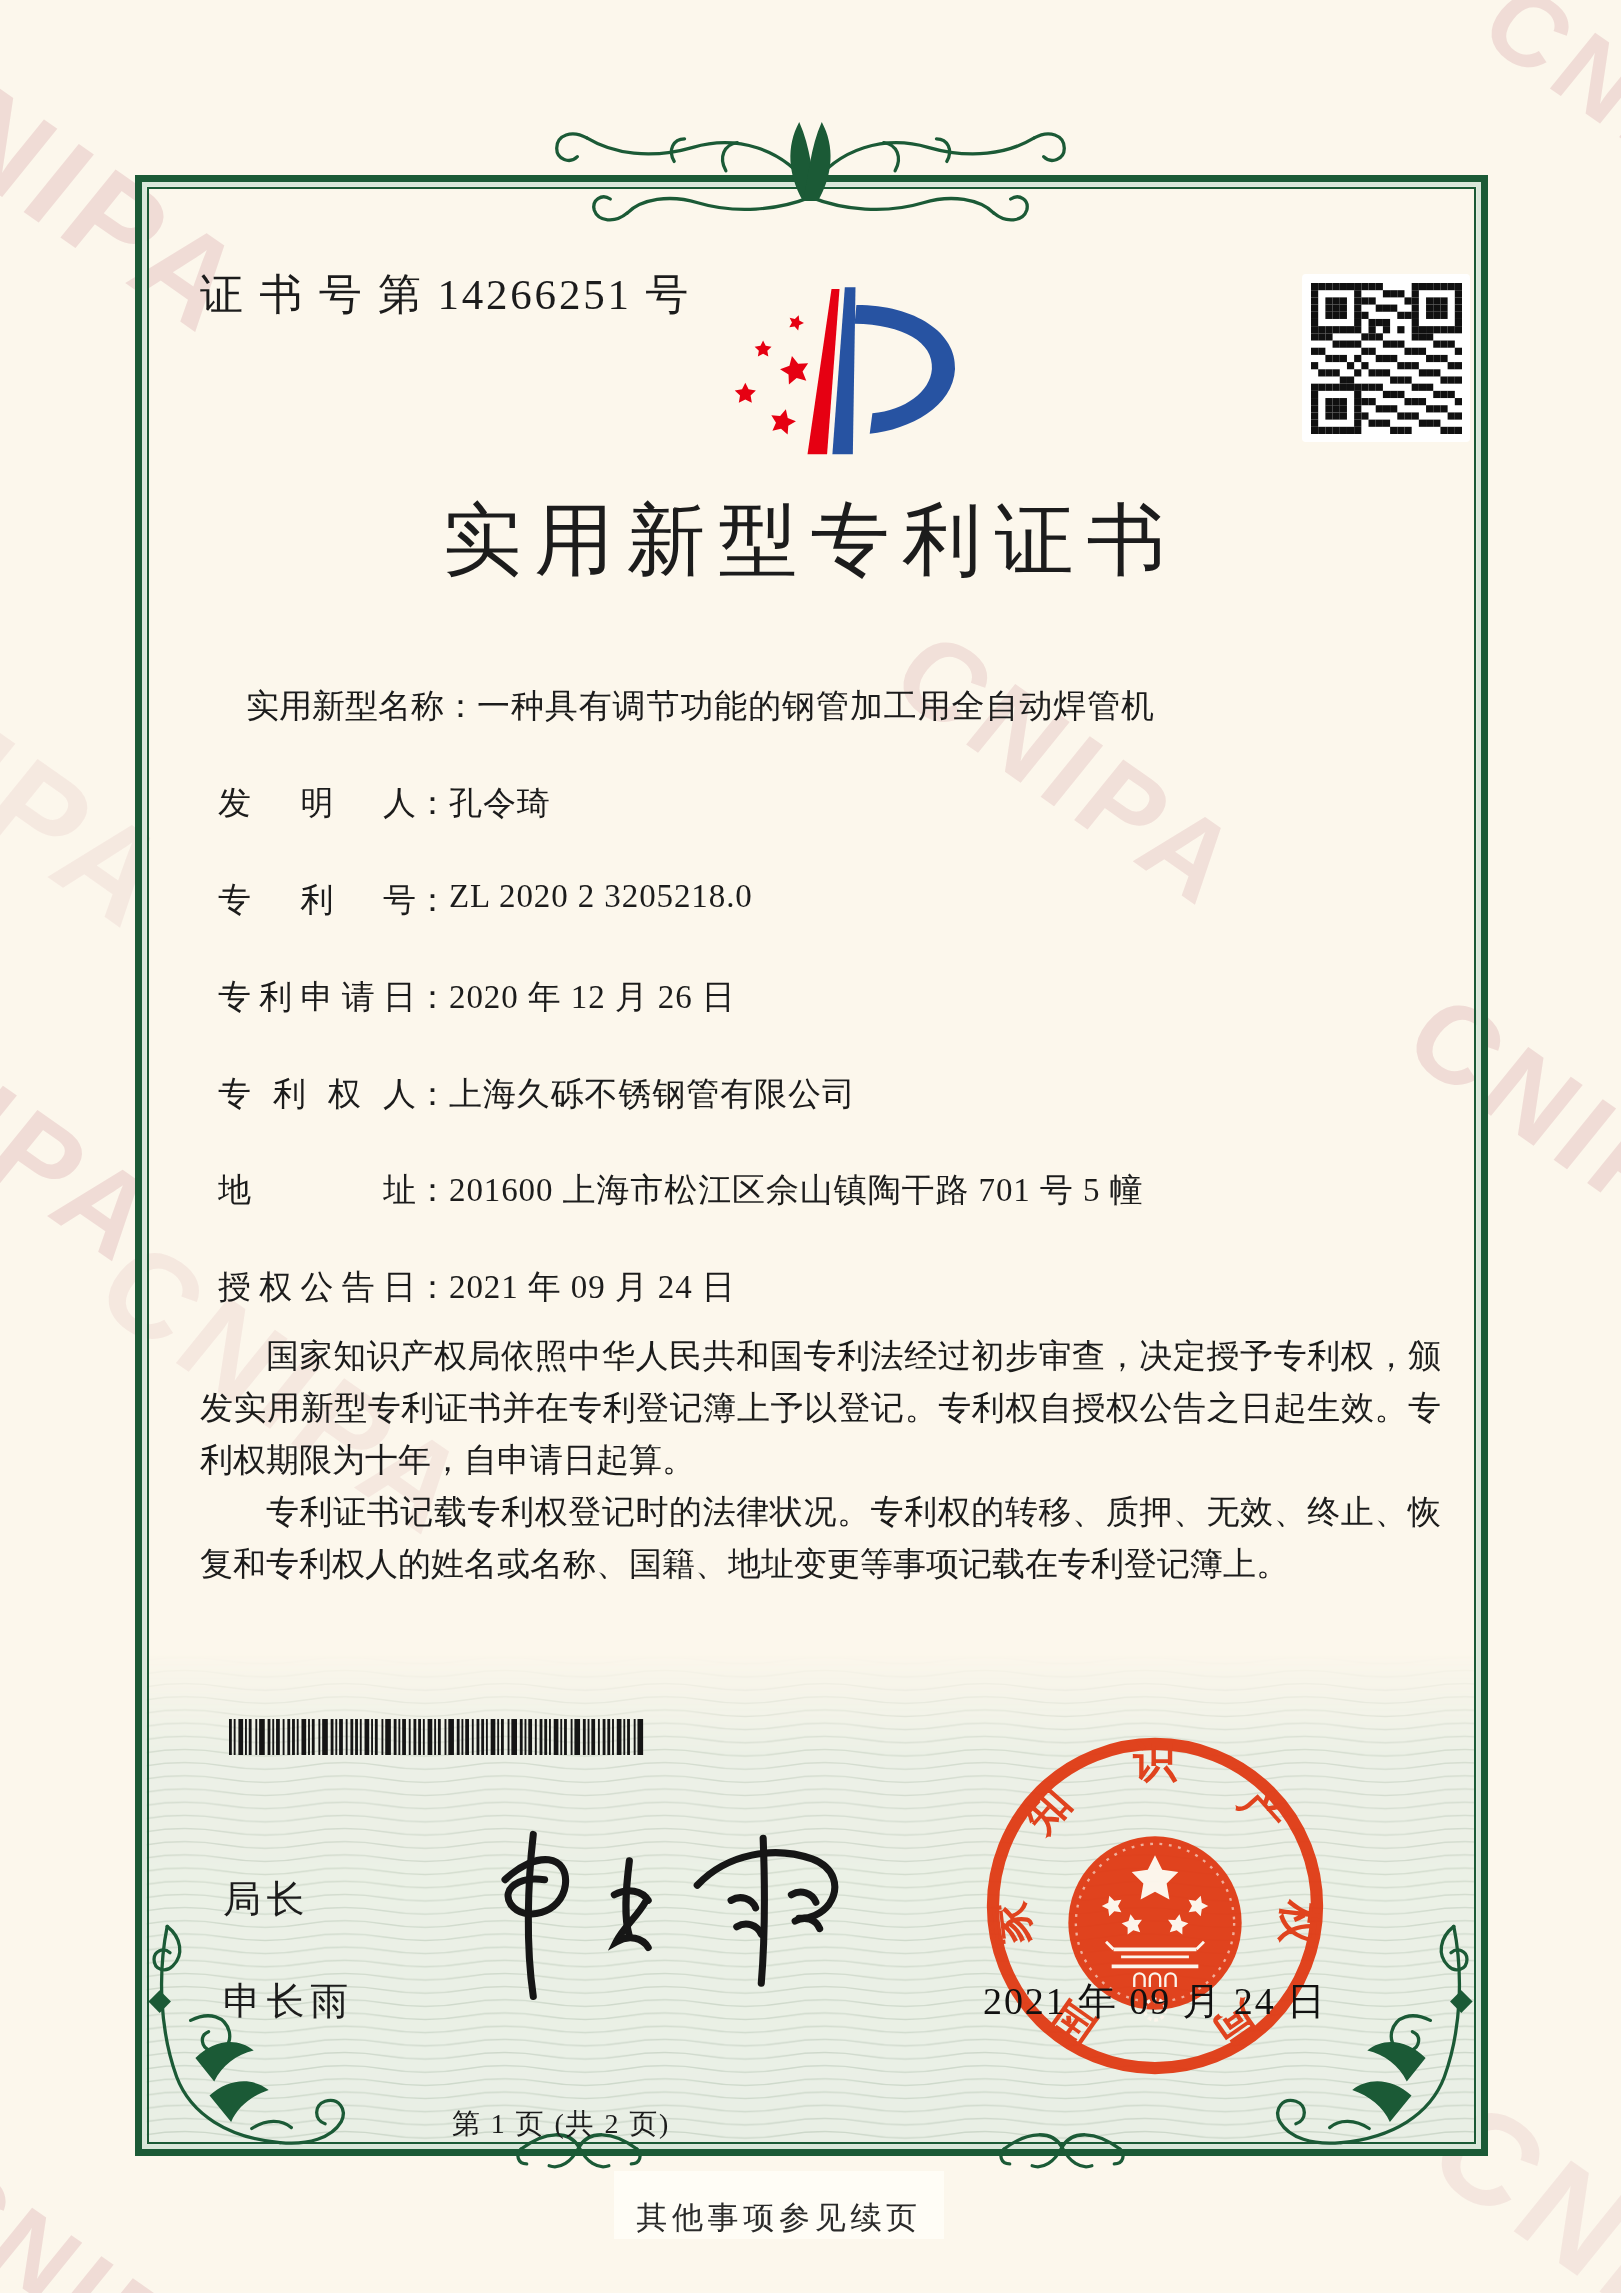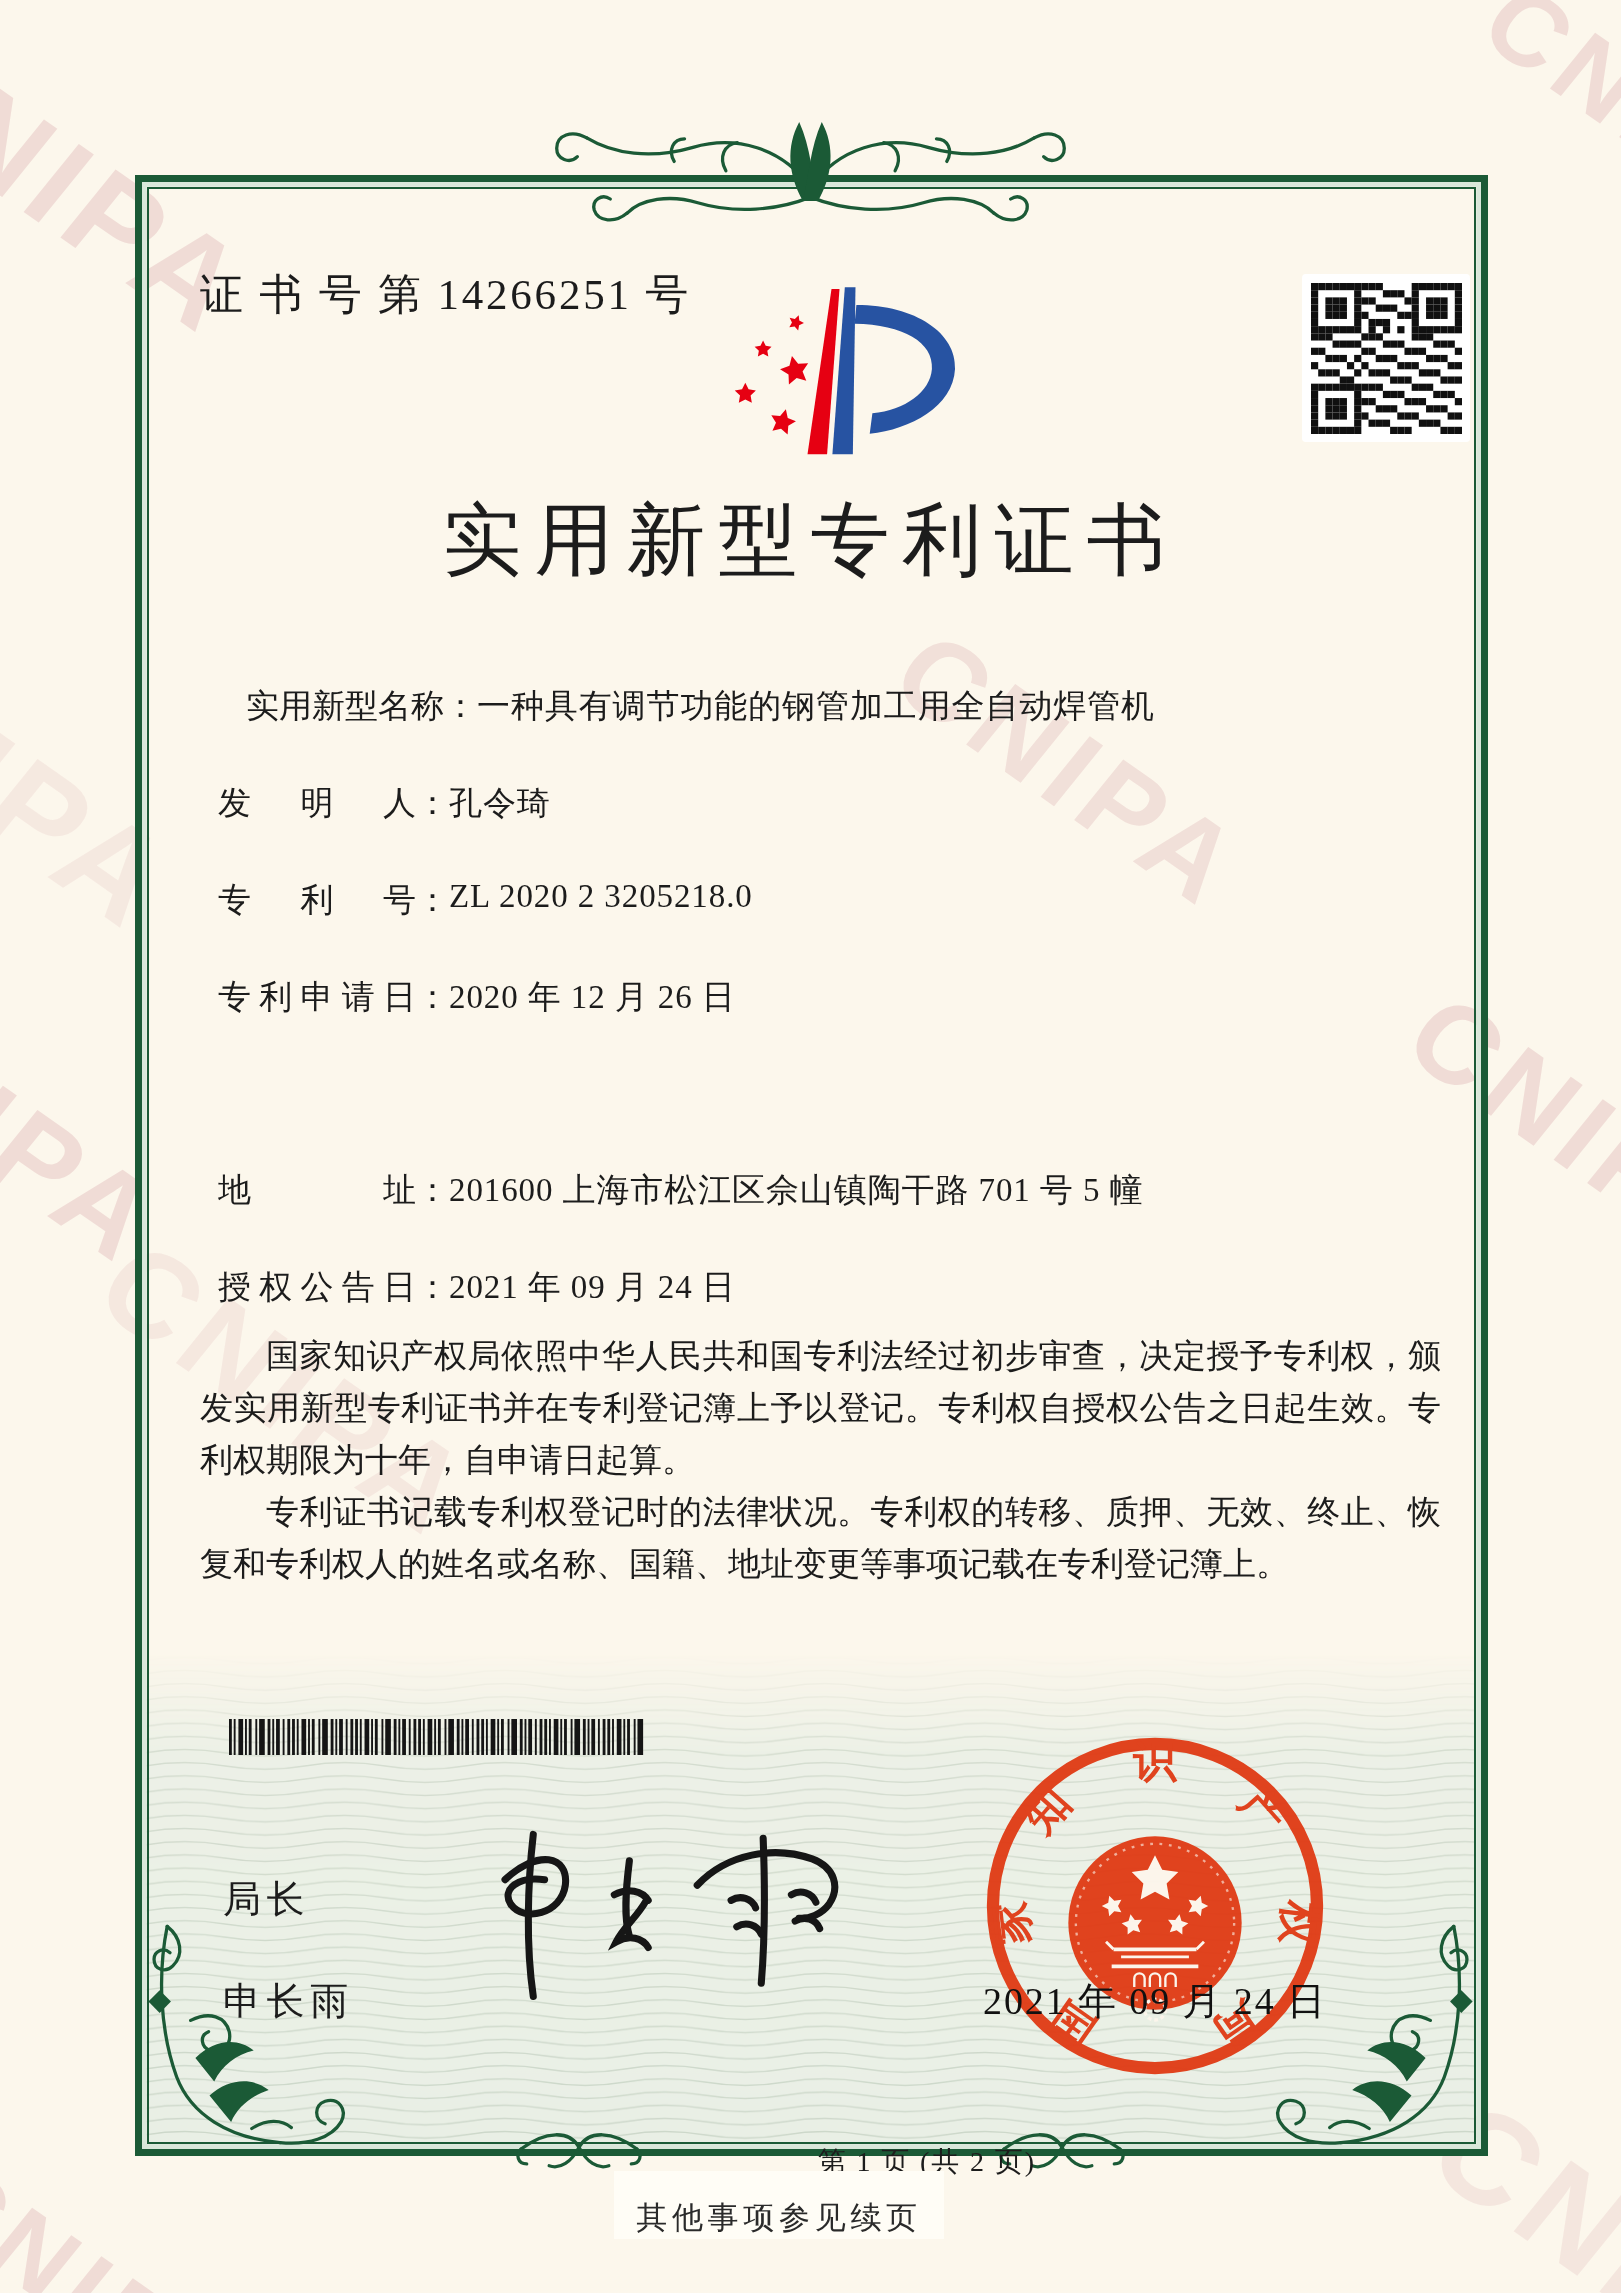--- a/index.html
+++ b/index.html
@@ -56,22 +56,22 @@
   .paras{position:absolute;left:200px;top:1330px;width:1241px;font-size:33px;line-height:52px;
          text-align:justify;}
   .paras p{text-indent:2em;margin:0;}
   .barcode{position:absolute;left:229px;top:1719px;width:416px;height:36px;}
   .director-title{position:absolute;left:223px;top:1874px;font-size:38px;letter-spacing:5.6px;}
   .director-name{position:absolute;left:223px;top:1976px;font-size:38px;letter-spacing:5.6px;}
   .signature{position:absolute;left:471px;top:1825px;width:443px;height:179px;z-index:4;}
   .seal{position:absolute;left:976px;top:1727px;width:358px;height:358px;z-index:5;opacity:.95;}
   .seal-date{position:absolute;left:976px;top:1976px;width:358px;text-align:center;font-size:38px;
              letter-spacing:1.9px;z-index:6;color:#111;}
-  .page-num{position:absolute;left:452px;top:2105px;width:584px;text-align:right;font-size:28px;
-            letter-spacing:1.9px;z-index:4;margin-top:38px;}
+  .page-num{position:absolute;left:452px;top:2105px;width:584px;text-align:left;font-size:28px;
+            letter-spacing:1.9px;z-index:4;}
   .cont-box{position:absolute;left:614px;top:2171px;width:330px;height:68px;background:#fffdf6;
             z-index:4;display:flex;align-items:flex-end;justify-content:center;}
   .cont-text{font-size:31px;letter-spacing:4.7px;color:#2a2a2a;}
   .g-stroke{stroke:var(--frame-green);fill:none;stroke-width:3.5;stroke-linecap:round;}
   .g-fill{fill:var(--frame-green);stroke:none;}
 </style>
 </head>
 <body>
 
 <div class="wm wm1">CNIPA</div>
@@ -435,20 +435,23 @@
   </div>
   <div class="frow r1">
     <span class="flabel">发明人</span><span class="fcolon">：</span><span class="fvalue">孔令琦</span>
   </div>
   <div class="frow r2">
     <span class="flabel">专利号</span><span class="fcolon">：</span><span class="fvalue">ZL 2020 2 3205218.0</span>
   </div>
   <div class="frow r3">
     <span class="flabel">专利申请日</span><span class="fcolon">：</span><span class="fvalue">2020 年 12 月 26 日</span>
   </div>
+  <div class="frow r4">
+    <span class="flabel">专利权人</span><span class="fcolon">：</span><span class="fvalue">上海久砾不锈钢管有限公司</span>
+  </div>
   <div class="frow r5">
     <span class="flabel">地址</span><span class="fcolon">：</span><span class="fvalue">201600 上海市松江区佘山镇陶干路 701 号 5 幢</span>
   </div>
   <div class="frow r6" style="position:absolute;">
     <span class="flabel">授权公告日</span><span class="fcolon">：</span><span class="fvalue">2021 年 09 月 24 日</span>
   </div>
 
   <div class="paras">
     <p>国家知识产权局依照中华人民共和国专利法经过初步审查，决定授予专利权，颁发实用新型专利证书并在专利登记簿上予以登记。专利权自授权公告之日起生效。专利权期限为十年，自申请日起算。</p>
     <p>专利证书记载专利权登记时的法律状况。专利权的转移、质押、无效、终止、恢复和专利权人的姓名或名称、国籍、地址变更等事项记载在专利登记簿上。</p>

